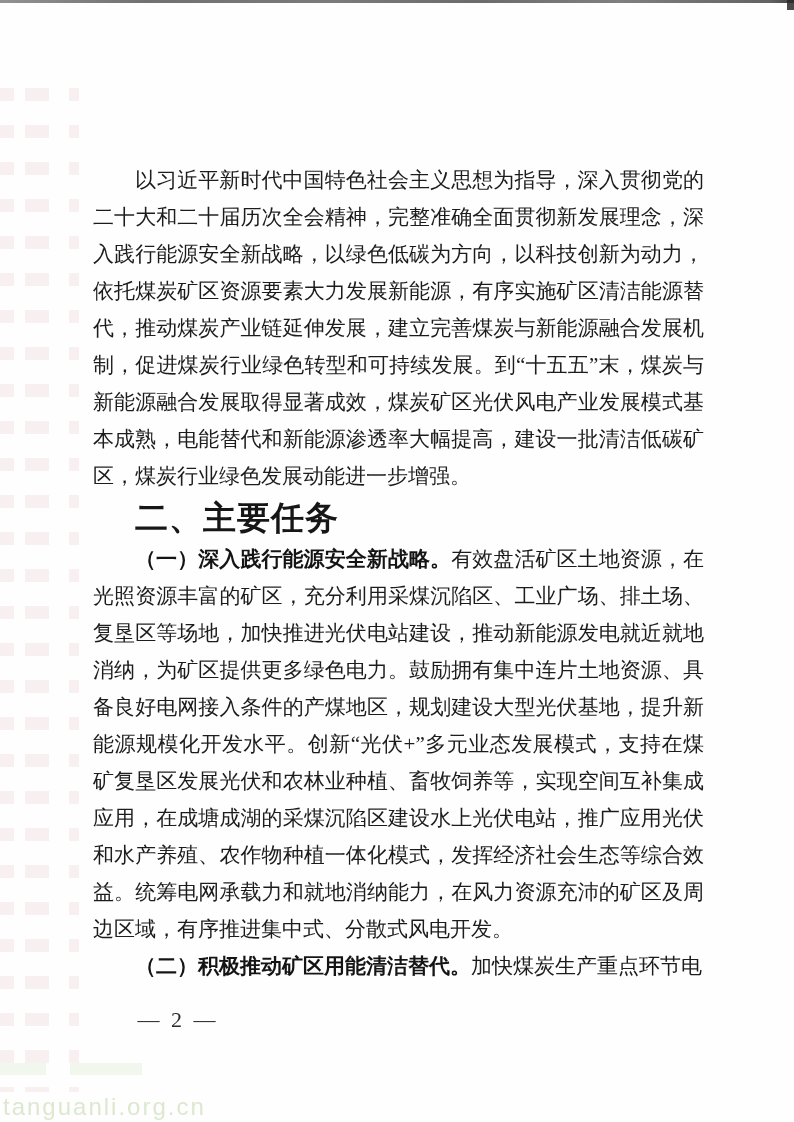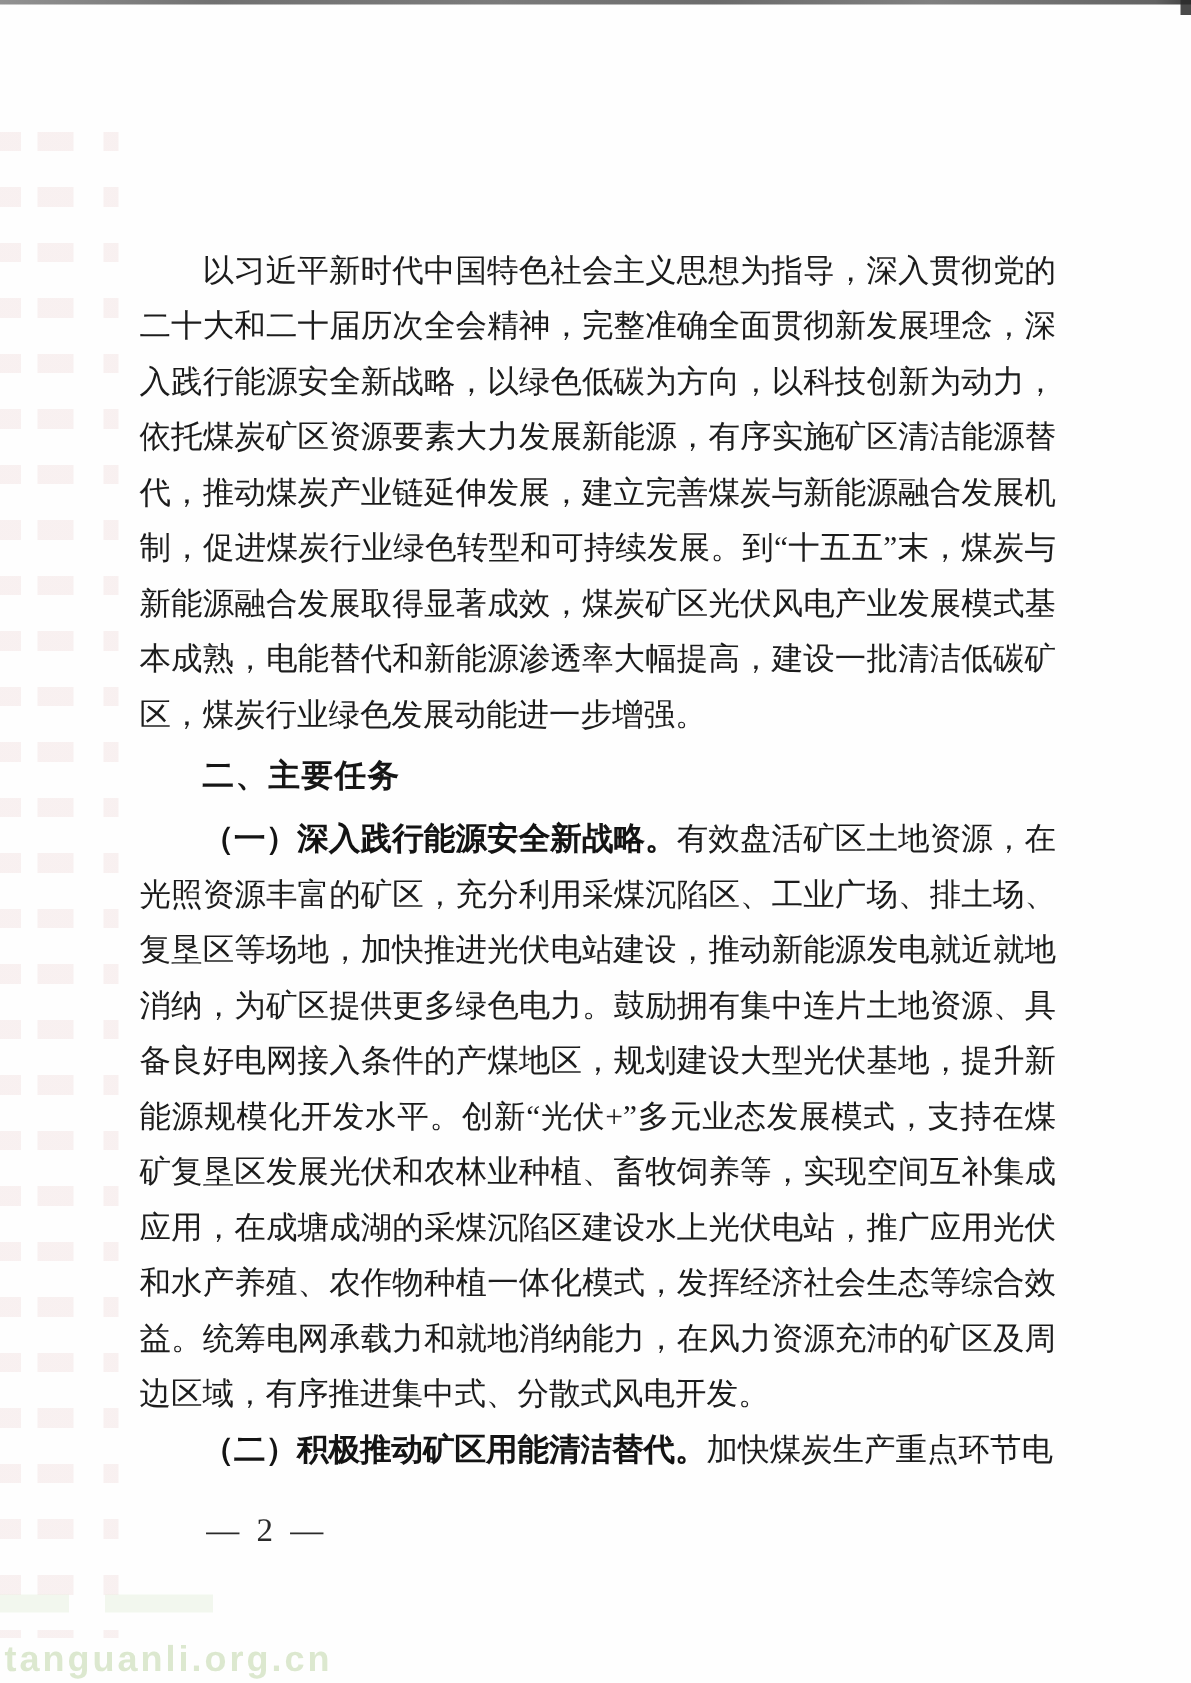--- a/index.html
+++ b/index.html
@@ -39,36 +39,36 @@
     position:absolute;left:93px;top:140px;width:611px;
     font-size:21px;line-height:37px;color:#1c1c1c;
     text-align:justify;
     margin-top:22px;
   }
   .para{margin:0;text-indent:2em;word-break:break-all;}
   .para .lead{font-weight:bold;color:#141414;}
   .section-heading{
     margin:3px 0 3px 0;
     font-family:"Liberation Sans","DejaVu Sans",sans-serif;
-    font-weight:bold;font-size:21px;line-height:40px;
+    font-weight:bold;font-size:33px;line-height:40px;
     color:#161616;text-indent:42px;letter-spacing:1px;
   }
 
   
   .page-number{
     position:absolute;left:118px;top:1007px;width:120px;
     text-align:center;font-size:22px;color:#2a2a2a;
     letter-spacing:3px;
   }
 
   
   .site-watermark{
     position:absolute;left:3px;top:1093px;
     font-family:"Liberation Sans","DejaVu Sans",sans-serif;
-    font-weight:bold;font-size:24px;letter-spacing:2px;
+    font-weight:normal;font-size:24px;letter-spacing:2px;
     color:#dce8cf;
   }
   .wm-fragment{
     position:absolute;background:rgba(222,235,210,0.35);
   }
   .wm-fragment.f1{left:0;top:1063px;width:46px;height:12px;}
   .wm-fragment.f2{left:70px;top:1063px;width:72px;height:12px;}
 </style>
 </head>
 <body>

